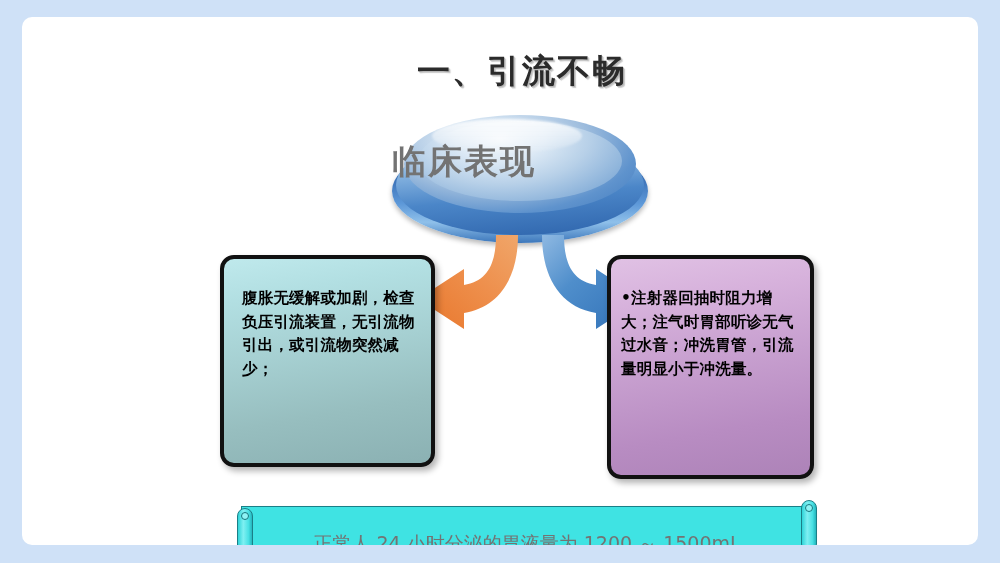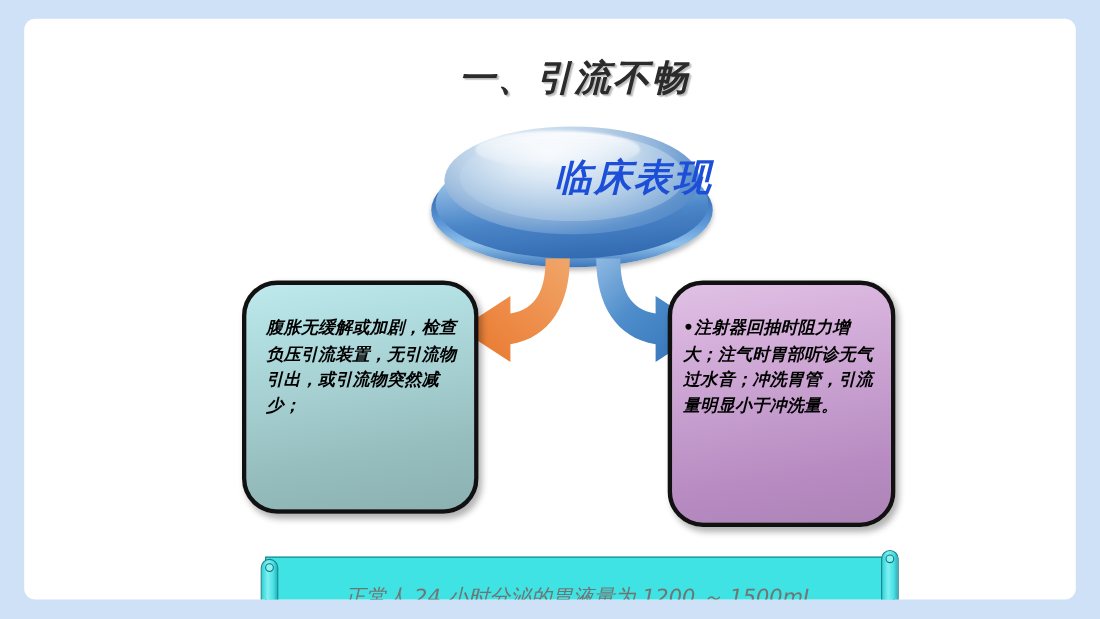--- a/index.html
+++ b/index.html
@@ -24,21 +24,20 @@
   }
   #canvas {
     position: absolute;
     left: 22px;
     top: 17px;
     width: 956px;
     height: 528px;
     background: #ffffff;
     border-radius: 10px;
     overflow: hidden;
-    font-style: italic;
   }
 
   
   #title {
     position: absolute;
     left: 0;
     top: 32px;
     width: 1000px;
     text-align: center;
     font-size: 33px;
@@ -102,41 +101,41 @@
     height: 34px;
     border-radius: 50%;
     background: linear-gradient(180deg, rgba(255,255,255,0.85) 0%, rgba(255,255,255,0.08) 100%);
     filter: blur(1px);
   }
   #oval-label {
     position: absolute;
     left: 0;
     top: 26px;
     width: 256px;
-    text-align: right;
+    text-align: left;
     font-size: 34px;
     font-weight: bold;
-    color: #1d4ed8;
+    color: #737373;
     letter-spacing: 2px;
     white-space: nowrap;
   }
 
   
   .arrow-svg {
     position: absolute;
     pointer-events: none;
   }
   #arrow-left  { left: 392px; top: 216px; }
   #arrow-right { left: 508px; top: 216px; }
 
   
   .box {
     position: absolute;
     border: 4px solid #111111;
-    border-radius: 32px;
+    border-radius: 14px;
     box-sizing: border-box;
     box-shadow: 3px 4px 6px rgba(0,0,0,0.30);
   }
   #box-left {
     left: 198px;
     top: 238px;
     width: 215px;
     height: 212px;
     background: linear-gradient(170deg,#bfe9ec 0%, #b2dfe2 18%, #a6d0d2 44%, #97bebf 72%, #8bb1b3 100%);
   }

